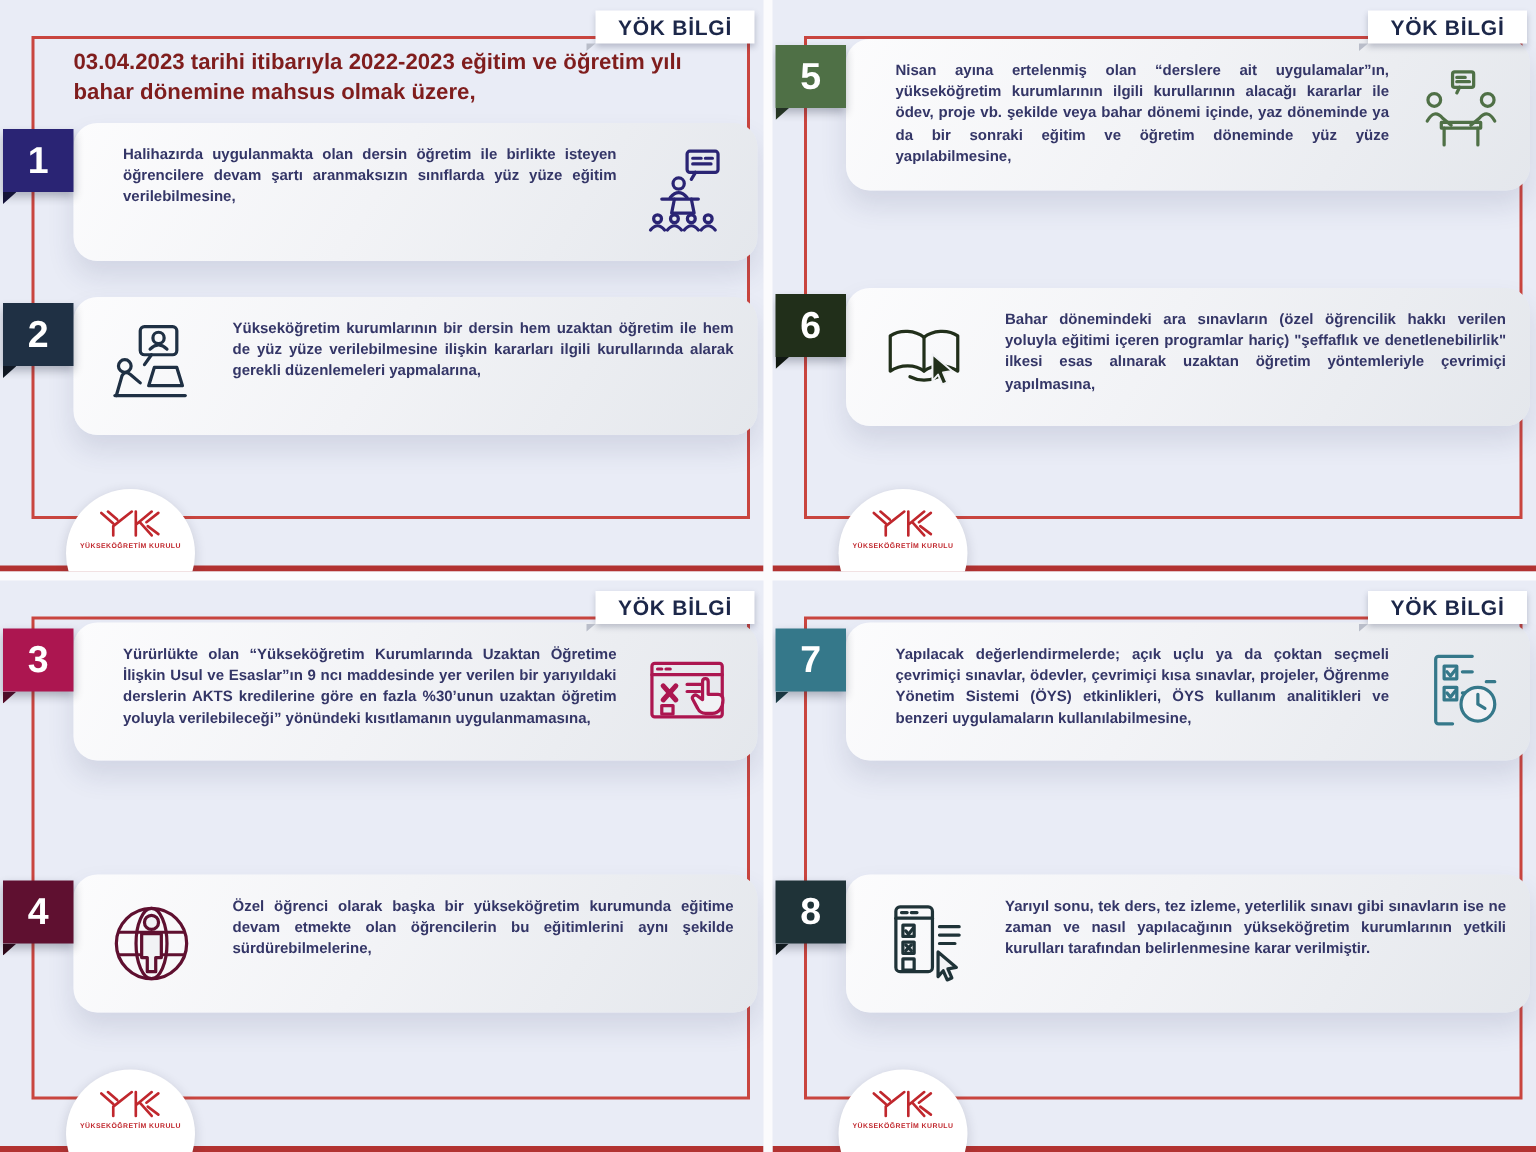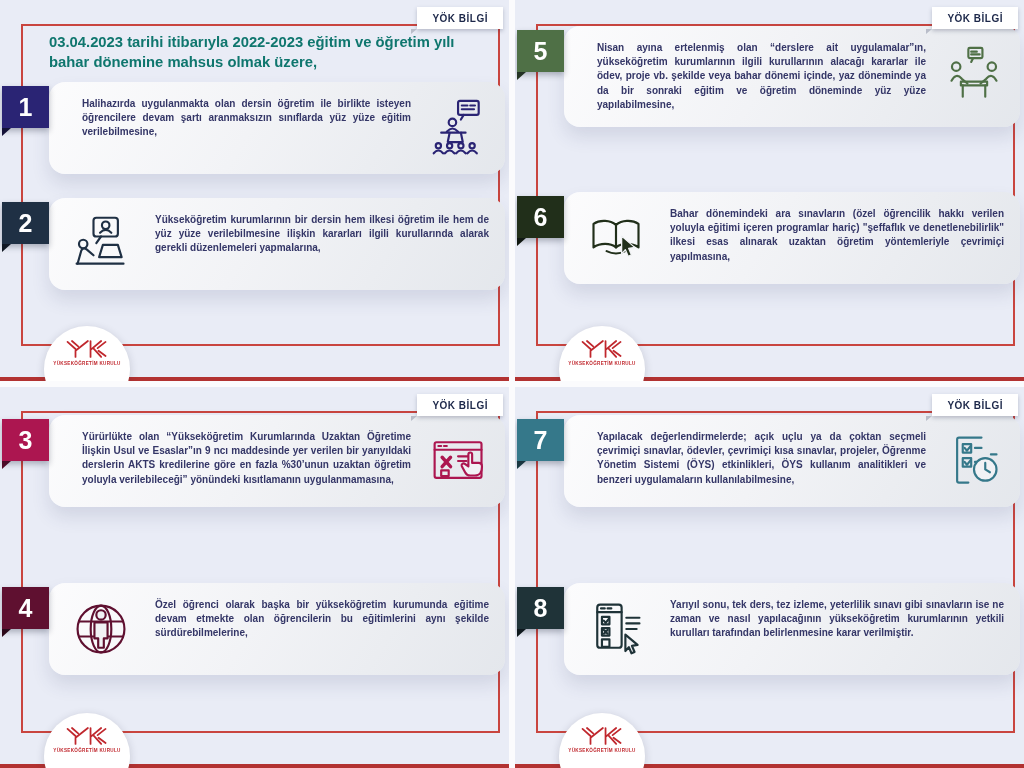--- a/index.html
+++ b/index.html
@@ -10,23 +10,23 @@
          background:linear-gradient(112deg,#eff1f8 0%,#e6e9f4 28%,#f0f2f9 52%,#e4e8f3 78%,#ecef f7 100%);
          background-color:#e9ecf6;}
   .frame{position:absolute;left:21px;top:24px;width:479px;height:322px;
          border:2px solid #c9453f;z-index:1;}
   .strip{position:absolute;left:0;right:0;bottom:0;height:4px;background:#b23231;z-index:2;}
   .badge{position:absolute;top:7px;right:6px;height:22px;padding:0 15px;background:#ffffff;
          display:flex;align-items:center;justify-content:center;z-index:5;
          box-shadow:0 2px 4px rgba(30,40,70,.25);}
   .badge::after{content:"";position:absolute;left:-6px;bottom:-5px;border-style:solid;
          border-width:5px 6px 0 0;border-color:#b9bdc9 transparent transparent transparent;}
-  .badge span{font-size:10px;font-weight:800;letter-spacing:.5px;color:#1c2749;white-space:nowrap;}
+  .badge span{font-size:14px;font-weight:800;letter-spacing:.5px;color:#1c2749;white-space:nowrap;}
   .intro{position:absolute;left:49px;top:32px;width:436px;margin:0;z-index:3;
-         color:#0f766e;font-size:14.8px;font-weight:600;line-height:1.36;}
+         color:#7f1d1d;font-size:14.8px;font-weight:600;line-height:1.36;}
   .item{position:absolute;left:0;width:507px;z-index:3;}
   .numtab{position:absolute;left:2px;top:4px;width:47px;height:42px;background:var(--accent,#333);
           display:flex;align-items:center;justify-content:center;z-index:4;
           box-shadow:0 3px 6px rgba(20,25,45,.30);}
   .numtab span{color:#fff;font-size:25px;font-weight:700;}
   .fold{position:absolute;left:2px;top:46px;width:9px;height:8px;background:var(--accent,#333);
         filter:brightness(.5);clip-path:polygon(0 0,100% 0,0 100%);z-index:3;}
   .card{margin-left:49px;margin-right:2px;min-height:92px;border-radius:16px;position:relative;
         background:linear-gradient(122deg,#fcfcfd 0%,#f2f3f6 45%,#e4e7ec 100%);
         box-shadow:0 10px 18px rgba(55,65,105,.13);}
@@ -84,21 +84,21 @@
         </span>
       </div>
     </div>
 
     <div class="item icon-left" style="top: 198px; --accent: #1f3044;">
       <div class="numtab">
           <span>2</span>
         </div>
       <div class="fold"></div>
       <div class="card">
-        <p class="txt">Yükseköğretim kurumlarının bir dersin hem ilkesi öğretim ile hem de yüz yüze verilebilmesine ilişkin kararları ilgili kurullarında alarak gerekli düzenlemeleri yapmalarına,</p>
+        <p class="txt">Yükseköğretim kurumlarının bir dersin hem uzaktan öğretim ile hem de yüz yüze verilebilmesine ilişkin kararları ilgili kurullarında alarak gerekli düzenlemeleri yapmalarına,</p>
         <span class="icon">
           <svg viewBox="0 0 64 64" fill="none" stroke="currentColor" stroke-width="2.3" stroke-linecap="round" stroke-linejoin="round">
             <rect x="24" y="4" width="26" height="20" rx="3"></rect>
             <circle cx="37" cy="12" r="4"></circle>
             <path d="M31 20 q6 -6 12 0"></path>
             <path d="M32 24 l-5 7"></path>
             <circle cx="13" cy="32" r="4.5"></circle>
             <path d="M7 53 l4 -14 q2 -4 6 -1 l7 6"></path>
             <path d="M34 33 h16 l4 13 h-24 z"></path>
             <path d="M6 53 h50"></path>

